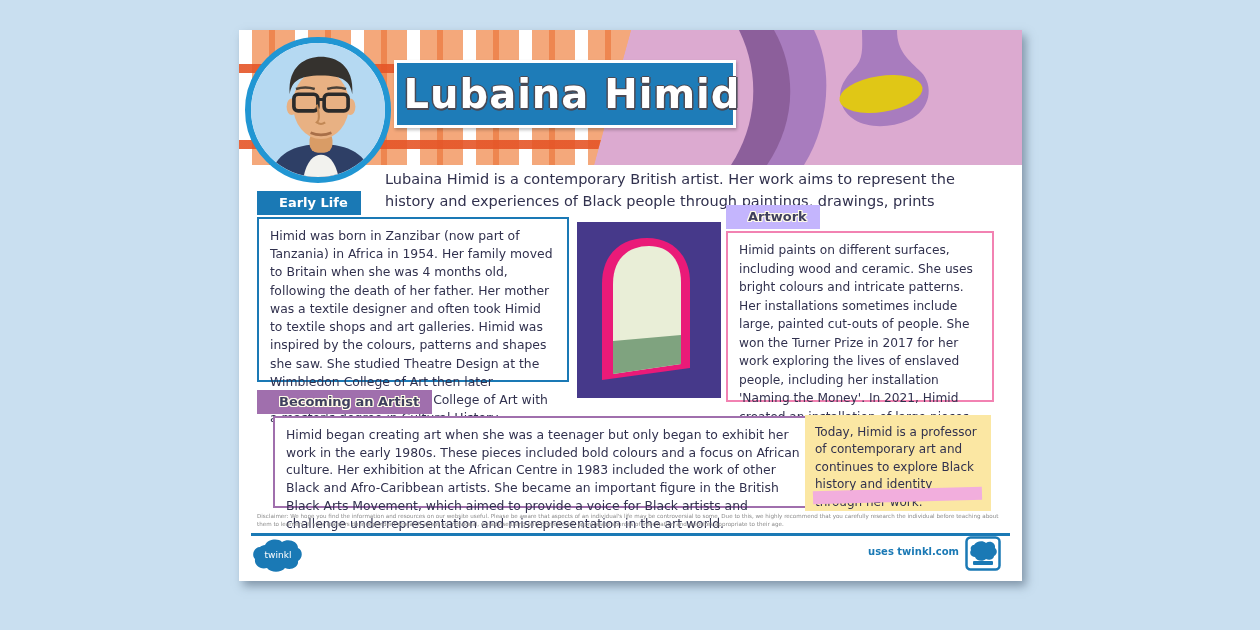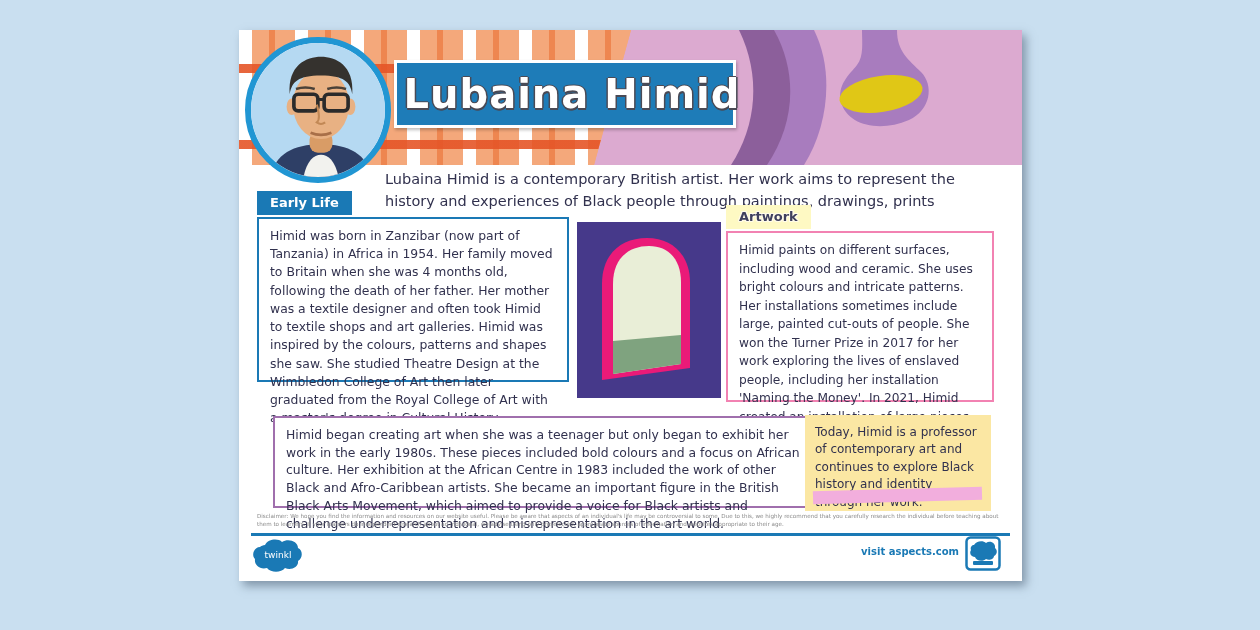--- a/index.html
+++ b/index.html
@@ -50,30 +50,30 @@
     overflow:hidden; z-index:5;
   }
   .portrait svg { position:absolute; left:-3px; top:-3px; }
   
   .intro {
     position:absolute; left:146px; top:139px; width:572px;
     font-size:14.5px; line-height:1.5; color:#31314e;
   }
   
   .tag {
-    position:absolute; padding:4px 13px 5px 13px;
+    position:absolute; padding:4px 13px 5px 22px;
     font-size:13px; font-weight:bold; white-space:nowrap; z-index:2;
   }
   .tag-blue { background:#1a79b5; color:#ffffff; }
   .tag-outlined {
     color:#3f3f5e;
     text-shadow:-1px 0 #fffbe9, 1px 0 #fffbe9, 0 -1px #fffbe9, 0 1px #fffbe9,
                 -1px -1px #fffbe9, 1px 1px #fffbe9, -1px 1px #fffbe9, 1px -1px #fffbe9;
   }
-  .tag-pink { background:#fef9c3; }
+  .tag-pink { background:#c4b5fd; }
   .tag-purple { background:#a06fad; }
   
   .box {
     position:absolute; background:#ffffff; padding:8px 11px;
     color:#31314e;
   }
   .box-early { left:18px; top:187px; width:312px; height:165px; border:2px solid #1a79b5; font-size:12.4px; line-height:1.47; }
   .box-artwork { left:487px; top:201px; width:268px; height:171px; border:2px solid #f282b2; font-size:12.2px; line-height:1.52; }
   .box-becoming { left:34px; top:386px; width:541px; height:92px; border:2px solid #a06fad; font-size:12.4px; line-height:1.43; }
   .box-today {
@@ -154,38 +154,41 @@
     <path d="M 36,119 L 104,113 L 104,142 L 36,152 Z" fill="#7fa37f"></path>
   </svg>
 
   <div class="tag tag-pink tag-outlined" style="left:487px; top:175px;">
     <span>Artwork</span>
   </div>
   <div class="box box-artwork">
     <span>Himid paints on different surfaces, including wood and ceramic. She uses bright colours and intricate patterns. Her installations sometimes include large, painted cut-outs of people. She won the Turner Prize in 2017 for her work exploring the lives of enslaved people, including her installation 'Naming the Money'. In 2021, Himid created an installation of large pieces of fabric called 'Lost Threads'.</span>
   </div>
 
+  <div class="tag tag-purple tag-outlined" style="left:18px; top:360px;">
+    <span>Becoming an Artist</span>
+  </div>
   <div class="box box-becoming">
     <span>Himid began creating art when she was a teenager but only began to exhibit her work in the early 1980s. These pieces included bold colours and a focus on African culture. Her exhibition at the African Centre in 1983 included the work of other Black and Afro-Caribbean artists. She became an important figure in the British Black Arts Movement, which aimed to provide a voice for Black artists and challenge underrepresentation and misrepresentation in the art world.</span>
   </div>
 
   <div class="box box-today">
     <span>Today, Himid is a professor of contemporary art and continues to explore Black history and identity through her work.</span>
     <div class="today-highlight"></div>
   </div>
 
   <p class="disclaimer">Disclaimer: We hope you find the information and resources on our website useful. Please be aware that aspects of an individual's life may be controversial to some. Due to this, we highly recommend that you carefully research the individual before teaching about them to learners. If your learners do independent research about an individual, we advise using only preselected, appropriate sources of information and websites appropriate to their age.</p>
   <div class="divider"></div>
 
   <svg class="logo-cloud" viewBox="0 0 52 36">
     <path d="M 13,8 C 16,2 26,1 30,5 C 36,1 46,4 46,11 C 51,13 51,21 46,24 C 47,30 39,34 33,31 C 29,36 19,36 15,31 C 8,33 2,28 3,22 C -1,18 2,10 8,10 C 9,9 11,8 13,8 Z" fill="#1a79b5"></path>
     <text x="26" y="21" text-anchor="middle" font-size="9" fill="#ffffff" font-family="DejaVu Sans, sans-serif">twinkl</text>
   </svg>
 
-  <div class="visit">visit aspects.com</div>
+  <div class="visit">uses twinkl.com</div>
 
   <svg class="badge" viewBox="0 0 36 35">
     <rect x="1.5" y="1.5" width="33" height="32" rx="4" fill="#ffffff" stroke="#1a79b5" stroke-width="2.5"></rect>
     <path d="M 9,9 C 11,5 18,4 21,7 C 25,4 31,7 30,12 C 33,14 32,19 29,20 C 29,23 24,25 21,23 C 18,26 11,25 10,21 C 6,21 4,17 6,14 C 5,11 7,9 9,9 Z" fill="#1a79b5"></path>
     <rect x="8" y="25" width="20" height="4" rx="1" fill="#1a79b5"></rect>
   </svg>
 
 </div>
 
 </body></html>

